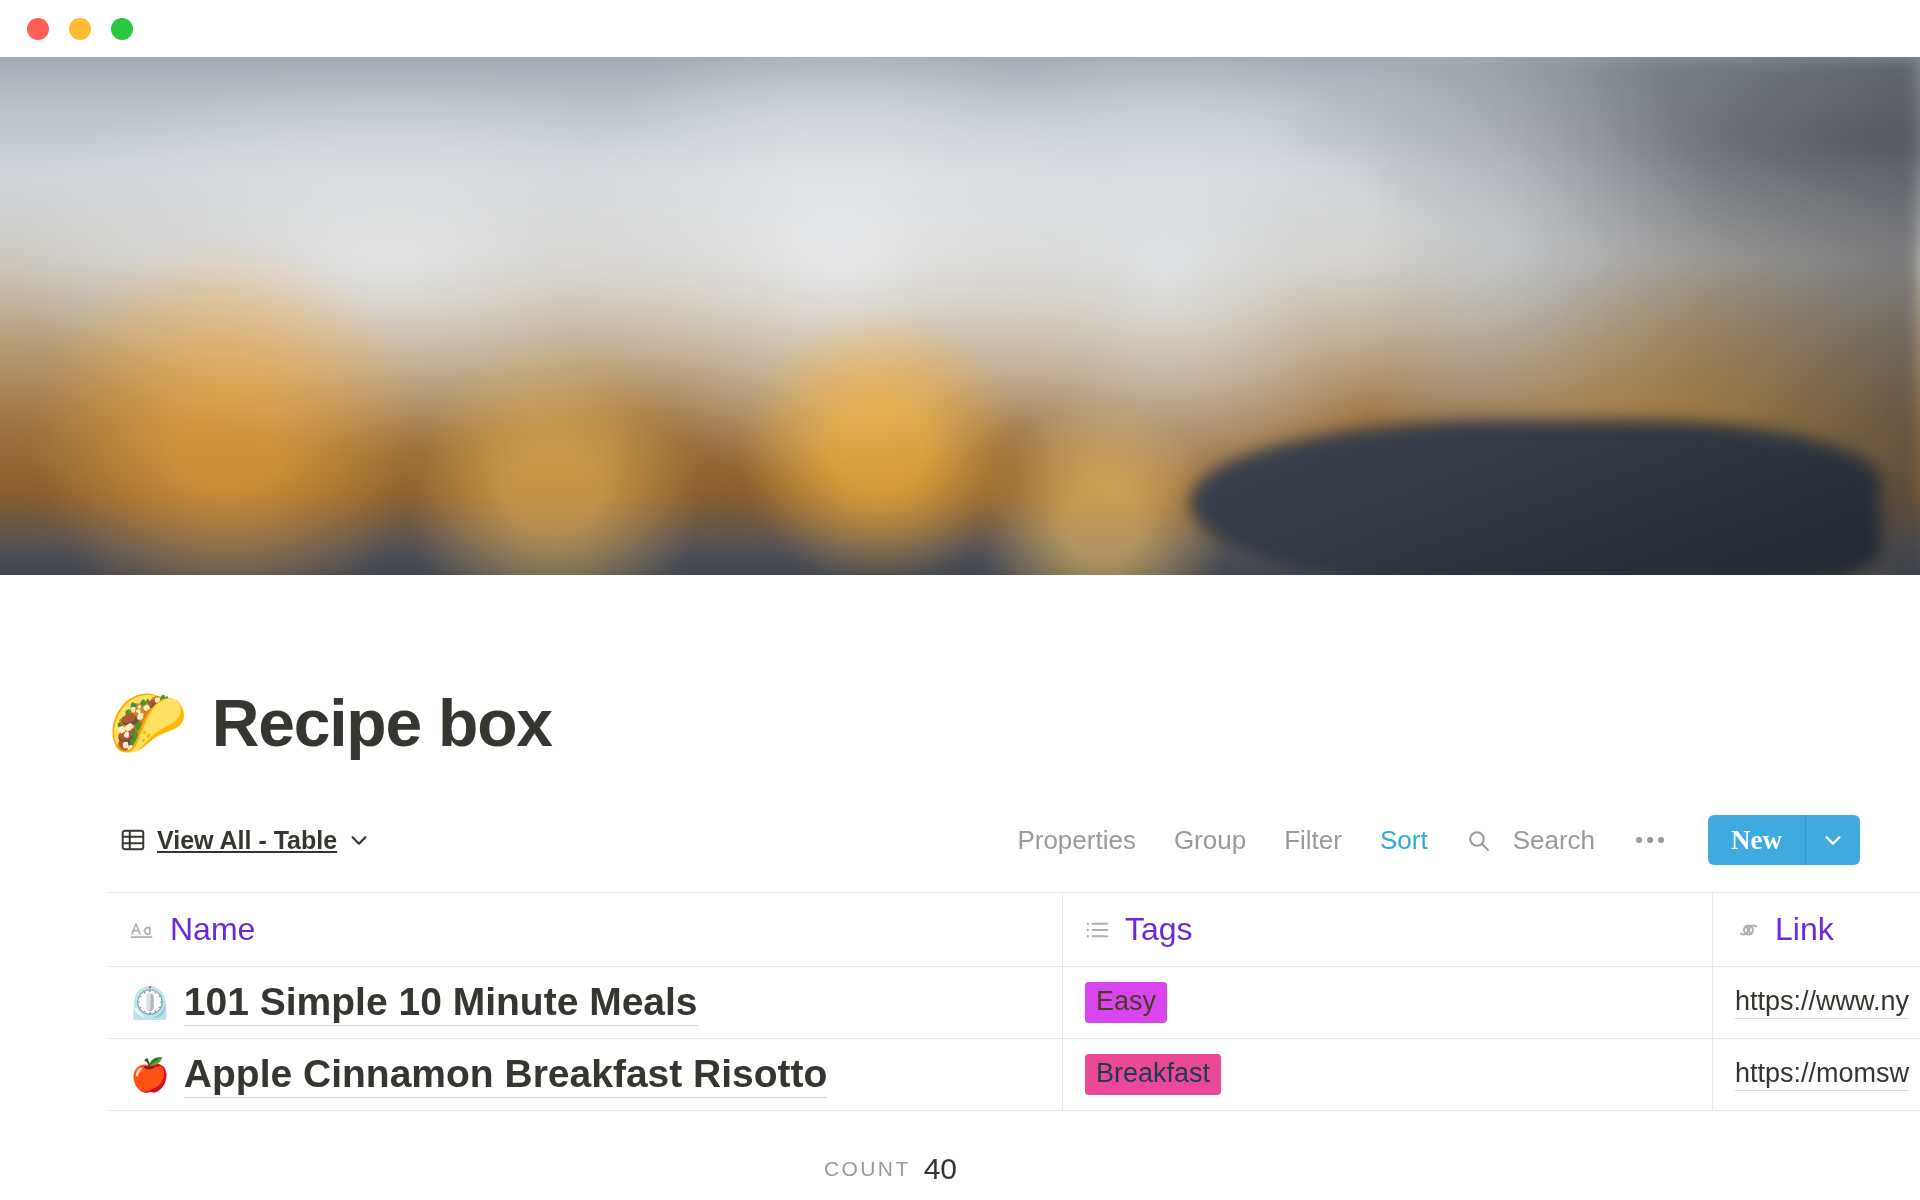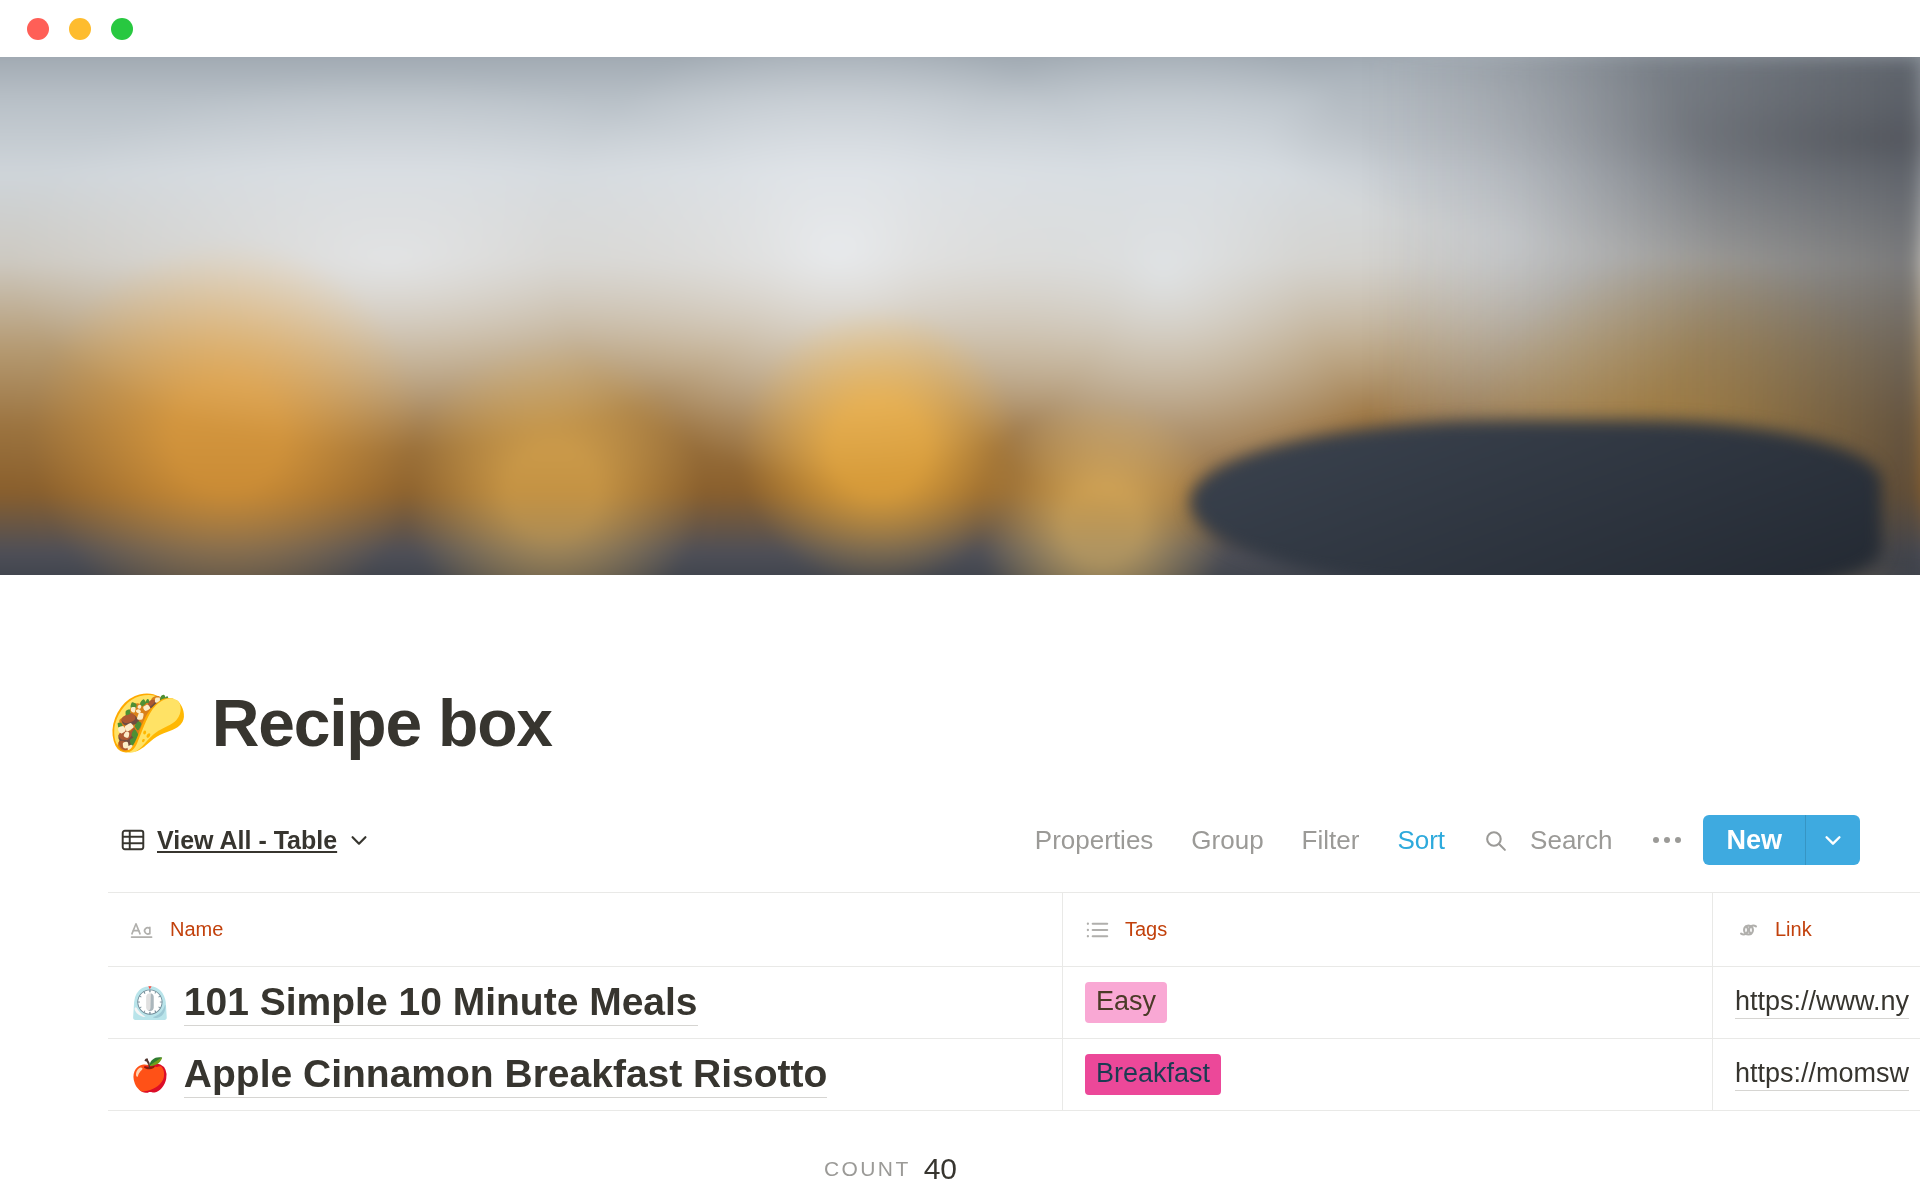--- a/index.html
+++ b/index.html
@@ -125,22 +125,23 @@
   .tb-search svg { width:25px; height:25px; color:#9b9a97; display:block; }
   .tb-search .lbl { font-size:26px; color:#9b9a97; }
   .tb-dots {
     padding:0 22px; cursor:pointer;
     display:flex; align-items:center; gap:5px;
   }
   .tb-dots i { width:6px; height:6px; border-radius:50%; background:#9b9a97; display:block; }
 
   .new-btn {
     display:flex; align-items:stretch;
+    margin-left:22px;
     height:50px; border-radius:6px; overflow:hidden;
-    background:#3eaae0; cursor:pointer;
+    background:#3eaae0; cursor:pointer;font-family:Liberation Serif, serif;
   }
   .new-btn .main {
     display:flex; align-items:center; padding:0 23px;
     color:#ffffff; font-size:27px; font-weight:bold;
   }
   .new-btn .sep { width:1px; background:rgba(0,0,0,0.12); }
   .new-btn .drop {
     display:flex; align-items:center; justify-content:center;
     width:54px;
   }
@@ -163,21 +164,21 @@
   }
   .c-name { width:955px; }
   .c-tags { width:650px; }
   .c-link { width:207px; border-right:none; }
 
   .trow.head .cell { height:73px; }
   .trow.data .cell { height:71px; }
 
   .col-head { display:flex; align-items:center; gap:13px; }
   .col-head .ch-icon { width:27px; height:24px; color:#b0afac; display:block; flex:none; }
-  .col-head .ch-label { font-size:20px; color:#c2410c; }
+  .col-head .ch-label { font-size:32px; color:#6d28d9; }
 
   .row-title { display:flex; align-items:center; gap:14px; }
   .row-title .remoji {
     font-size:32px; line-height:1; flex:none;
     font-family:"DejaVu Sans", sans-serif;
   }
   .row-title .rtext {
     font-size:39px; font-weight:bold; color:#37352f;
     border-bottom:1.5px solid #d6d5d2;
     padding-bottom:1px; white-space:nowrap;
@@ -339,21 +340,21 @@
       </div>
 
       <div class="trow data">
         <div class="cell c-name">
           <span class="row-title">
             <span class="remoji">⏲️</span>
             <span class="rtext">101 Simple 10 Minute Meals</span>
           </span>
         </div>
         <div class="cell c-tags">
-          <span class="pill" id="pill0" style="background: #f9a8d4; color: rgb(74, 58, 39);">Easy</span>
+          <span class="pill" id="pill0" style="background: #d946ef; color: rgb(74, 58, 39);">Easy</span>
         </div>
         <div class="cell c-link">
           <span class="linktext">https://www.ny</span>
         </div>
       </div>
 
       <div class="trow data">
         <div class="cell c-name">
           <span class="row-title">
             <span class="remoji">🍎</span>

